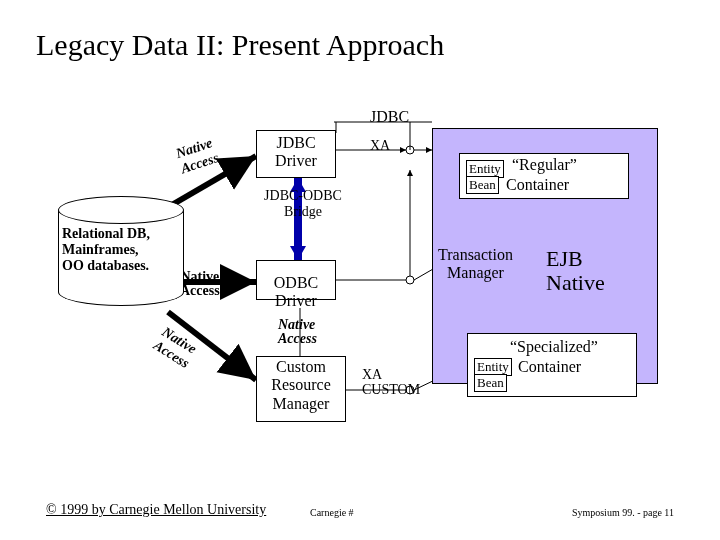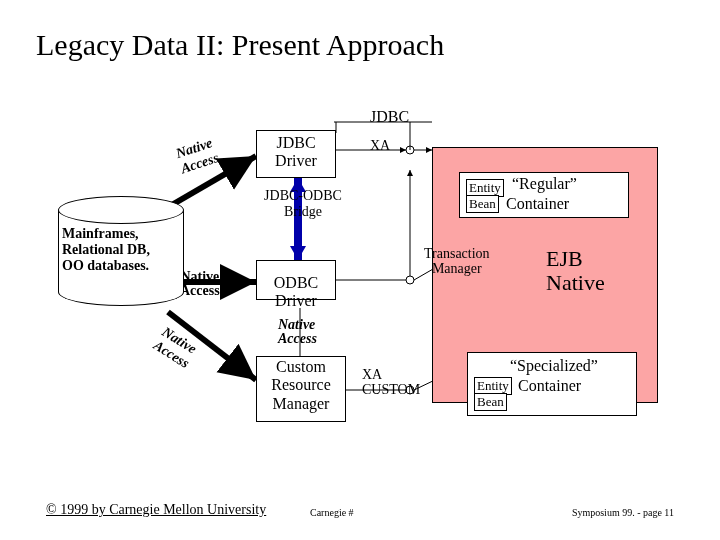--- a/index.html
+++ b/index.html
@@ -14,29 +14,29 @@
   .na2 { position: absolute; left: 278px; top: 318px; font-size: 14px; font-style: italic; font-weight: bold; line-height: 1.0; }
   .na-up { position: absolute; left: 178px; top: 140px; font-size: 14px; font-style: italic; font-weight: bold; transform: rotate(-18deg); }
   .na-mid { position: absolute; left: 180px; top: 270px; font-size: 14px; font-weight: bold; text-align: center; line-height: 1.0; }
   .na-down { position: absolute; left: 156px; top: 332px; font-size: 14px; font-style: italic; font-weight: bold; transform: rotate(32deg); }
   .xa1 { position: absolute; left: 370px; top: 138px; font-size: 14px; }
   .xa2 { position: absolute; left: 362px; top: 368px; font-size: 14px; line-height: 1.05; }
   .cyl { position: absolute; left: 58px; top: 196px; width: 126px; height: 122px; }
   .cyl-ellipse { position: absolute; left: 0; top: 0; width: 126px; height: 28px; border: 1px solid #000; border-radius: 50%; background: #fff; z-index: 2; }
   .cyl-body { position: absolute; left: 0; top: 14px; width: 126px; height: 96px; border-left: 1px solid #000; border-right: 1px solid #000; border-bottom: 1px solid #000; border-bottom-left-radius: 63px 14px; border-bottom-right-radius: 63px 14px; background: #fff; z-index: 1; }
   .cyl-text { position: absolute; left: 0; top: 30px; width: 126px; font-size: 14px; font-weight: bold; line-height: 1.15; z-index: 3; padding-left: 4px; }
-  .server { position: absolute; left: 432px; top: 128px; width: 226px; height: 256px; background: #fca5a5; border: 1px solid #000; margin-top: 19px; }
+  .server { position: absolute; left: 432px; top: 128px; width: 226px; height: 256px; background: #c4b5fd; border: 1px solid #000; }
   .server > .inner1 { position: absolute; left: 26px; top: 24px; width: 170px; height: 46px; background: #fff; border: 1px solid #000; }
   .server > .inner2 { position: absolute; left: 34px; top: 204px; width: 170px; height: 64px; background: #fff; border: 1px solid #000; }
   .ebox { border: 1px solid #000; background: #fff; position: absolute; font-size: 13px; padding: 0 2px; }
   .e1 { left: 6px; top: 6px; }
   .e2 { left: 6px; top: 22px; }
   .reg { position: absolute; left: 52px; top: 2px; font-size: 16px; }
   .cont1 { position: absolute; left: 46px; top: 22px; font-size: 16px; }
-  .trx { position: absolute; left: 424px; top: 246px; font-size: 14px; z-index: 5; line-height: 1.1; }
+  .trx { position: absolute; left: 438px; top: 246px; font-size: 16px; z-index: 5; line-height: 1.1; }
   .ejb { position: absolute; left: 546px; top: 246px; font-size: 22px; z-index: 5; }
   .svr { position: absolute; left: 546px; top: 270px; font-size: 22px; z-index: 5; }
   .e3 { left: 6px; top: 24px; }
   .e4 { left: 6px; top: 40px; }
   .spec { position: absolute; left: 42px; top: 4px; font-size: 16px; }
   .cont2 { position: absolute; left: 50px; top: 24px; font-size: 16px; }
   .footer-left { position: absolute; left: 46px; bottom: 22px; font-size: 14px; text-decoration: underline; }
   .footer-mid  { position: absolute; left: 310px; bottom: 22px; font-size: 10px; }
   .footer-right{ position: absolute; right: 46px; bottom: 22px; font-size: 10px; }
   svg.lines { position: absolute; left: 0; top: 0; width: 720px; height: 540px; pointer-events: none; }
@@ -82,22 +82,22 @@
 
   <line x1="168" y1="312" x2="256" y2="380" stroke="#000" stroke-width="6" marker-end="url(#ah)"></line>
 
   <line x1="300" y1="308" x2="300" y2="356" stroke="#000"></line>
 </svg>
 
 <div class="cyl">
   <div class="cyl-body"></div>
   <div class="cyl-ellipse"></div>
   <div class="cyl-text">
+    <div>Relational DB,</div>
     <div>Mainframes,</div>
-    <div>Relational DB,</div>
     <div>OO databases.</div>
   </div>
 </div>
 
 <div class="box jdbc-driver">
   <div>JDBC</div>
   <div>Driver</div>
 </div>
 <div class="bridge">
   <div>JDBC-ODBC</div>

